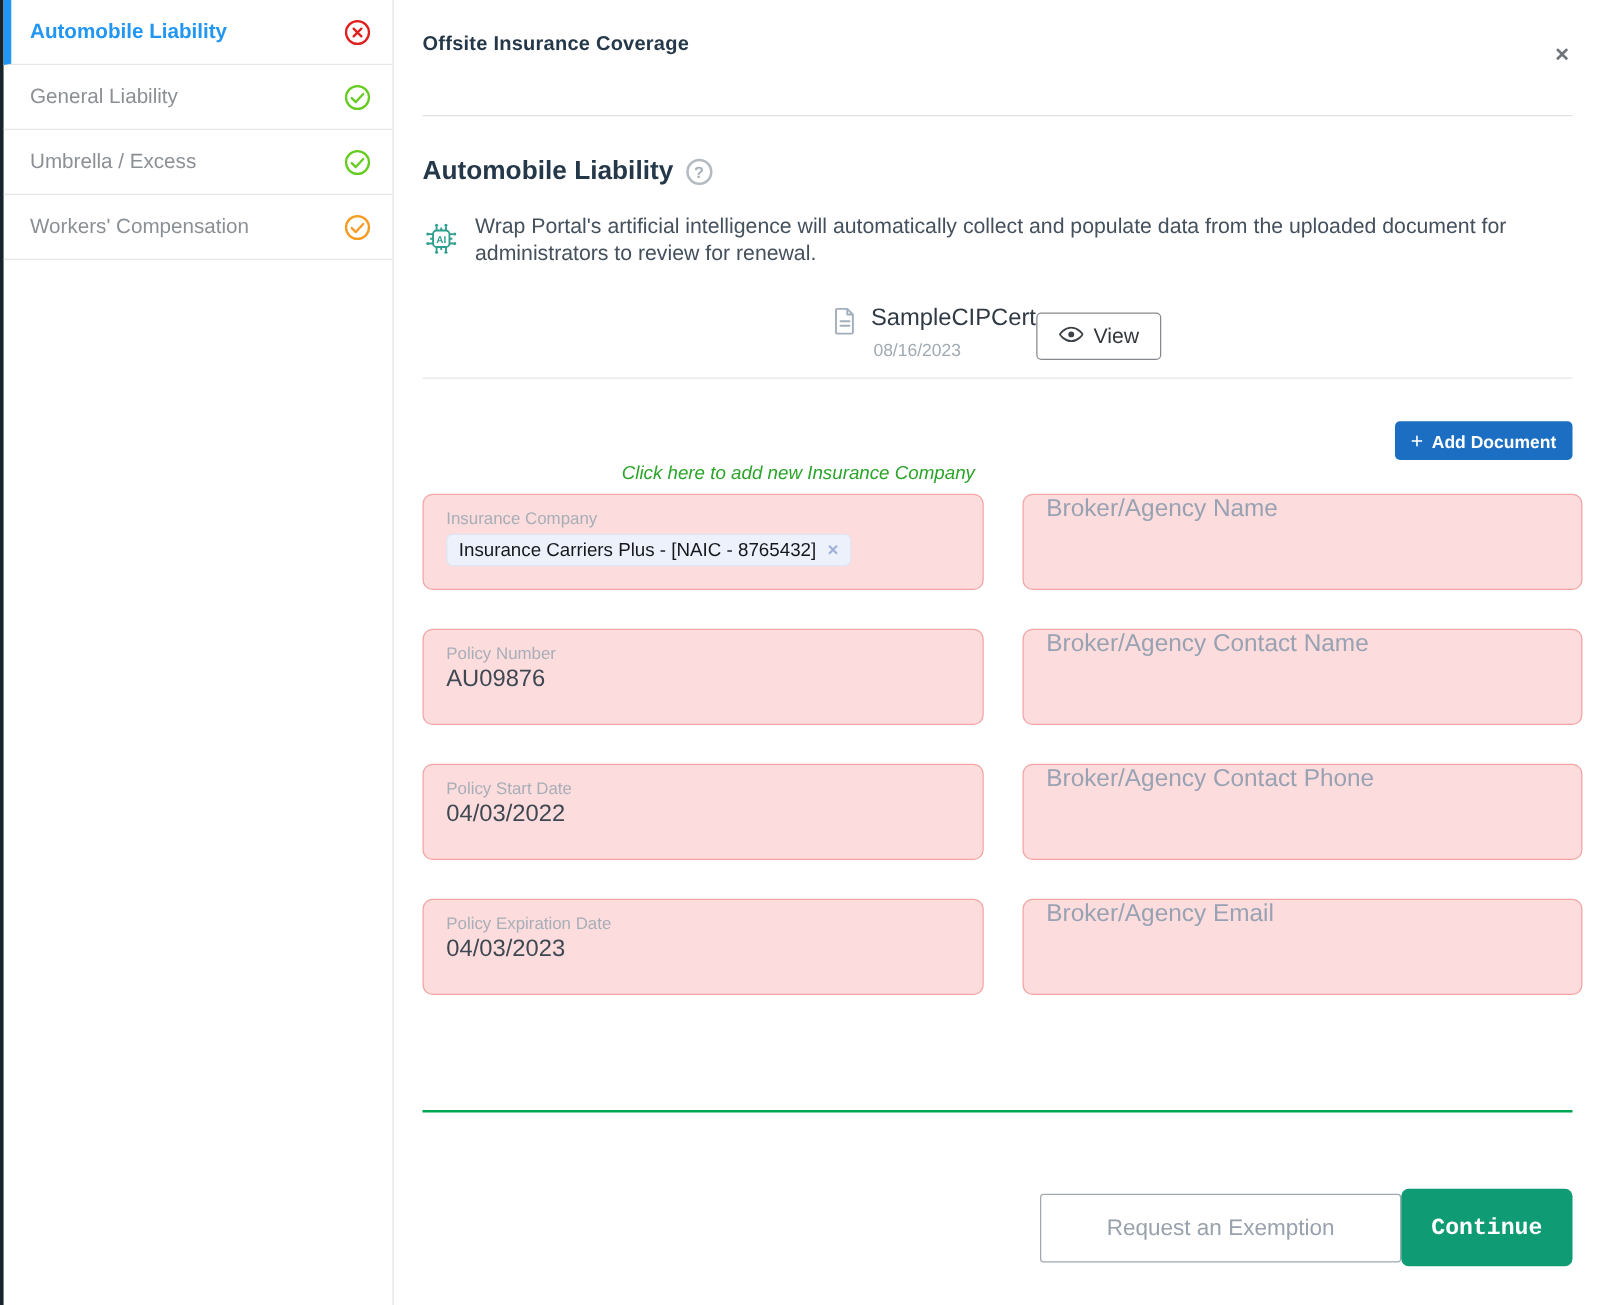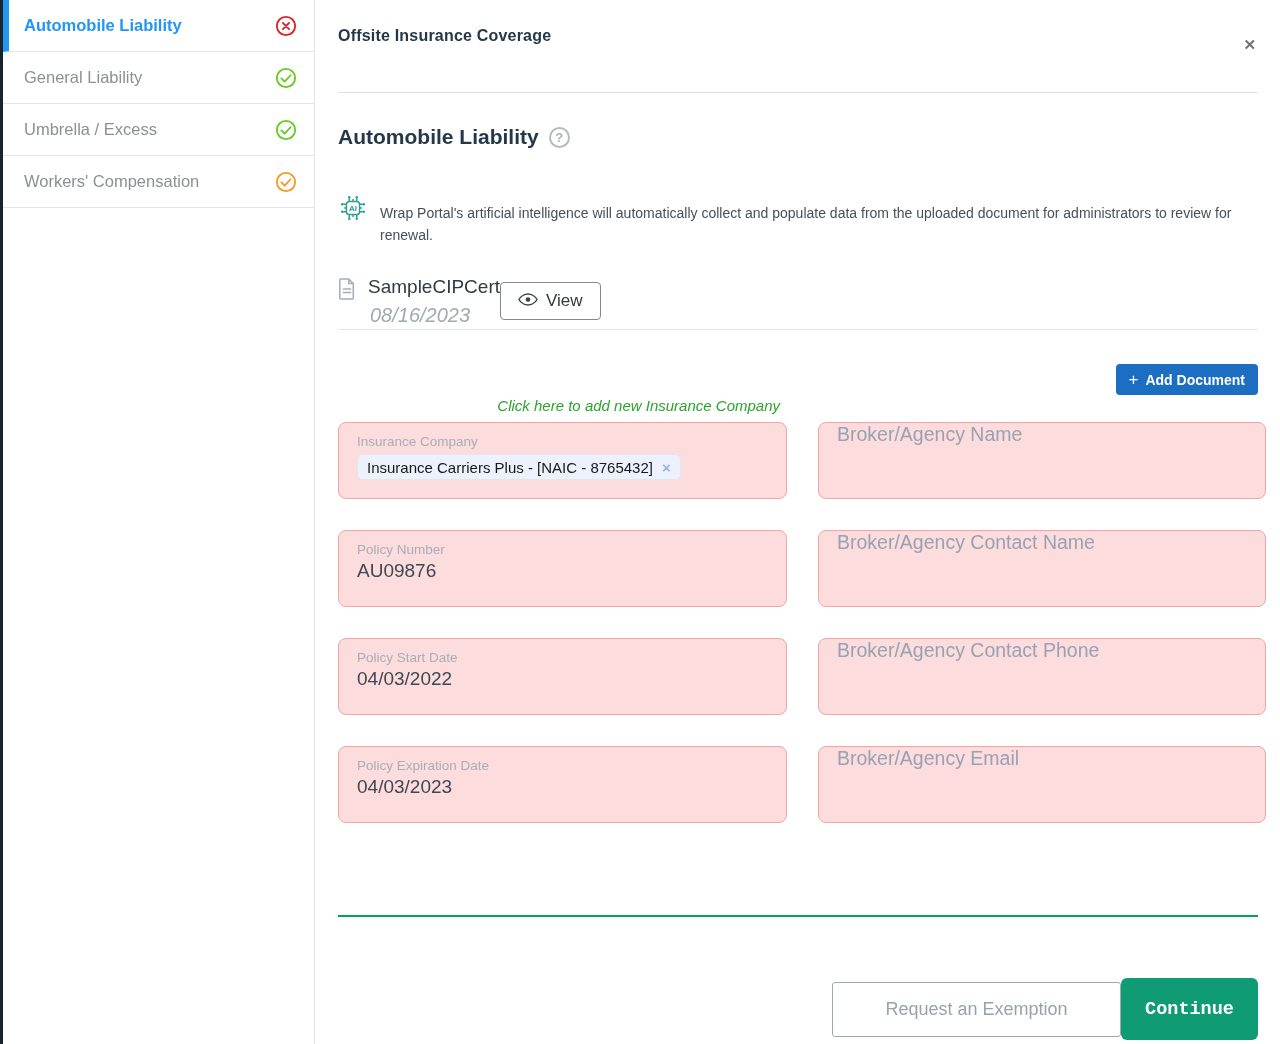--- a/index.html
+++ b/index.html
@@ -26,27 +26,27 @@
   .modal-header { display:flex; align-items:flex-start; justify-content:space-between; padding-top:27px; padding-bottom:36px; border-bottom:1px solid #e2e2e2; }
   .modal-title { font-size:16px; font-weight:bold; color:#25384a; letter-spacing:.2px; }
   .close-btn { font-size:15px; color:#6f7478; font-weight:bold; cursor:pointer; line-height:1; padding:4px 2px; margin-top:6px; }
 
   .section-title-row { margin-top:32px; display:flex; align-items:center; gap:10px; }
   .section-title { font-size:21px; font-weight:bold; color:#25384a; }
   .q-icon { width:21px; height:21px; border:2px solid #b3bac0; border-radius:50%; color:#a9b1b8; font-size:13px; font-weight:bold; display:flex; align-items:center; justify-content:center; cursor:pointer; }
 
   .ai-row { margin-top:21px; display:flex; gap:12px; align-items:center; }
   .ai-icon { flex:none; margin-top:3px; }
-  .ai-note { font-size:14px; line-height:22px; color:#44505c; max-width:880px;margin-top:32px; }
-
-  .doc-row { margin-top:30px; display:flex; justify-content:flex-start; align-items:flex-start; padding-bottom:2px; border-bottom:1px solid #e7e7e7; }
+  .ai-note { font-size:17px; line-height:22px; color:#44505c; max-width:880px; }
+
+  .doc-row { margin-top:30px; display:flex; justify-content:center; align-items:flex-start; padding-bottom:14px; border-bottom:1px solid #e7e7e7; }
   .doc-info { display:flex; gap:12px; }
   .doc-file-icon { flex:none; margin-top:2px; }
   .doc-name { font-size:19px; color:#303a44; }
-  .doc-date { font-size:20px; color:#a0aab2; margin-top:6px; margin-left:2px;font-style:italic; }
+  .doc-date { font-size:14px; color:#a0aab2; margin-top:6px; margin-left:2px; }
   .view-btn { height:38px; padding:0 17px; border:1px solid #85898d; border-radius:4px; background:#fff; display:flex; align-items:center; gap:8px; font-size:17px; color:#32373c; cursor:pointer; margin-top:6px; }
 
   .add-doc-row { margin-top:34px; display:flex; justify-content:flex-end; }
   .add-doc-btn { height:31px; background:#1b6ec2; color:#fff; border:none; border-radius:4px; padding:0 13px; font-size:14px; font-weight:bold; display:flex; align-items:center; gap:7px; cursor:pointer; font-family:"Liberation Sans", sans-serif; }
   .add-doc-btn .plus { font-size:17px; font-weight:normal; line-height:1; }
 
   .link-row { margin-top:2px; width:449px; text-align:right; padding-right:7px; height:18px; }
   .add-company-link { font-size:15px; font-style:italic; color:#2ca42c; cursor:pointer; text-decoration:none; }
 
   .form-grid { margin-top:7px; display:grid; grid-template-columns:449px 448px; column-gap:25px; row-gap:34px;gap:31px; }

